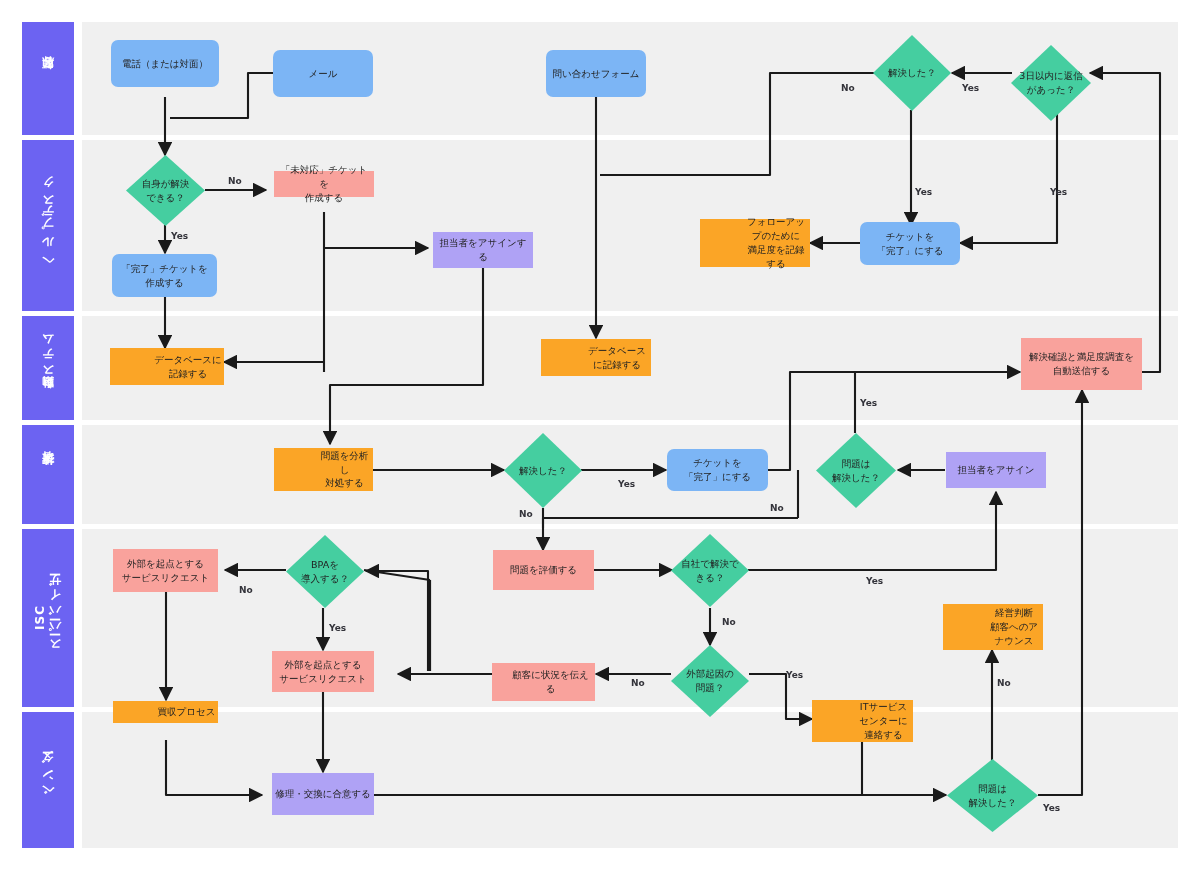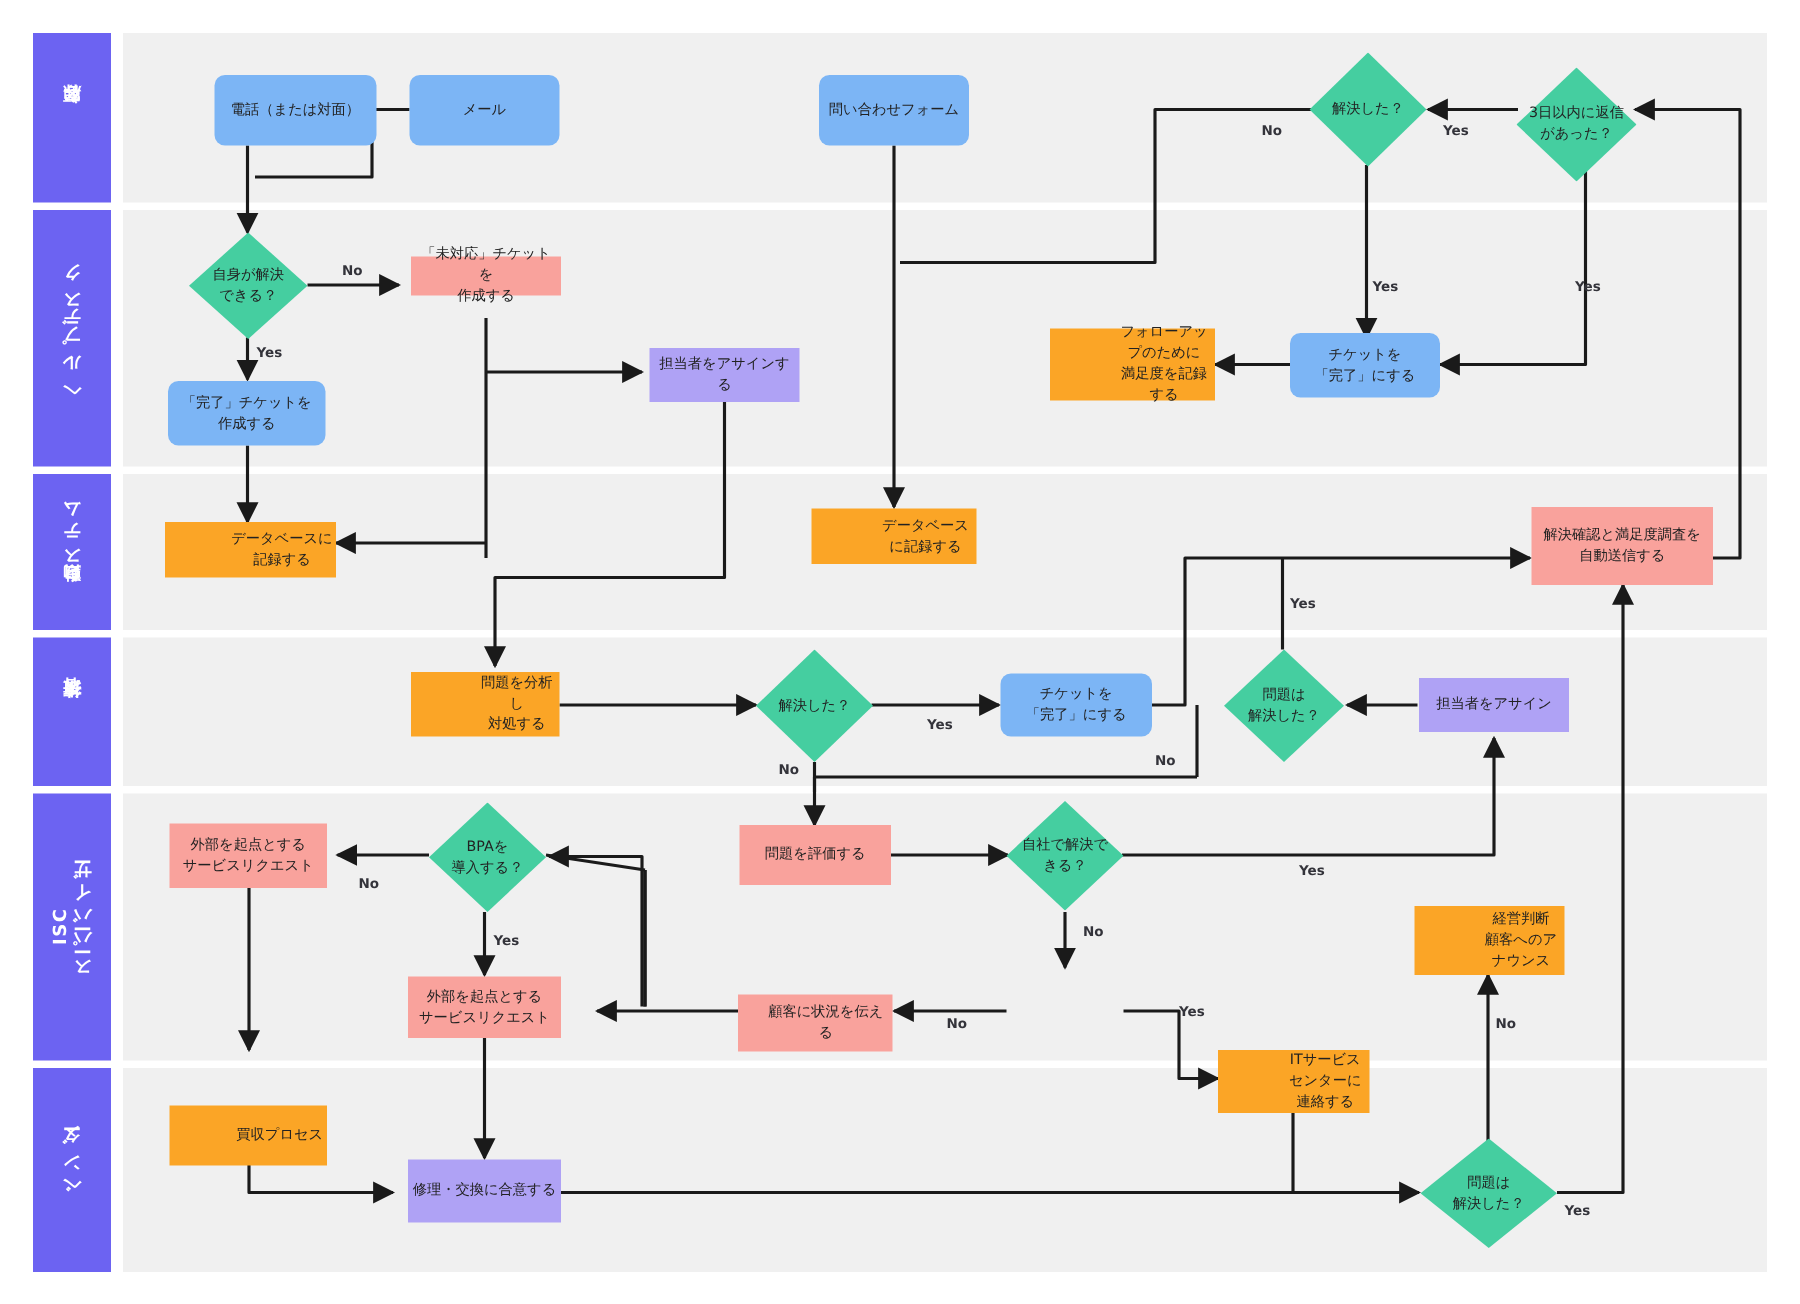--- a/index.html
+++ b/index.html
@@ -144,21 +144,21 @@
       <path d="M430,671 L430,580"></path>
       <path d="M430,671 L430,580"></path>
       <path d="M430,580 L364,570"></path>
     </g>
     <g fill="none" stroke="#1a1a1a" stroke-width="2.1" stroke-linejoin="round">
 
       <path d="M428,671 L428,571 L366,571" marker-end="url(#ah)"></path>
     </g>
   </svg>
 
-  <div class="node n-blue" style="left:111px;top:50px;width:108px;height:47px;margin-left:32px;">
+  <div class="node n-blue" style="left:111px;top:40px;width:108px;height:47px;">
     <span>電話（または対面）</span>
   </div>
   <div class="node n-blue" style="left:273px;top:50px;width:100px;height:47px;">
     <span>メール</span>
   </div>
   <div class="node n-blue" style="left:546px;top:50px;width:100px;height:47px;">
     <span>問い合わせフォーム</span>
   </div>
   <div class="diamond" style="left:873px;top:35px;width:78px;height:76px;">
     <svg width="78" height="76" viewBox="0 0 78 76">
@@ -262,25 +262,32 @@
     <span>経営判断
 顧客へのアナウンス</span>
   </div>
   <div class="node n-salmon" style="left:272px;top:651px;width:102px;height:41px;">
     <span>外部を起点とする
 サービスリクエスト</span>
   </div>
   <div class="node n-salmon" style="left:492px;top:663px;width:103px;height:38px;padding-left:16px;">
     <span>顧客に状況を伝える</span>
   </div>
+  <div class="diamond" style="left:671px;top:645px;width:78px;height:72px;">
+    <svg width="78" height="72" viewBox="0 0 78 72">
+        <polygon points="39,0 78,36 39,72 0,36" fill="#45cea0"></polygon>
+      </svg>
+    <div class="dlabel">外部起因の
+問題？</div>
+  </div>
   <div class="node n-orange" style="left:812px;top:700px;width:101px;height:42px;">
     <span>ITサービスセンターに
 連絡する</span>
   </div>
-  <div class="node n-orange" style="left:113px;top:701px;width:105px;height:40px;margin-top:36px;">
+  <div class="node n-orange" style="left:113px;top:701px;width:105px;height:22px;">
     <span>買収プロセス</span>
   </div>
 
   <div class="node n-purple" style="left:272px;top:773px;width:102px;height:42px;">
     <span>修理・交換に合意する</span>
   </div>
   <div class="diamond" style="left:947px;top:759px;width:91px;height:73px;">
     <svg width="91" height="73" viewBox="0 0 91 73">
         <polygon points="45.5,0 91,36.5 45.5,73 0,36.5" fill="#45cea0"></polygon>
       </svg>

